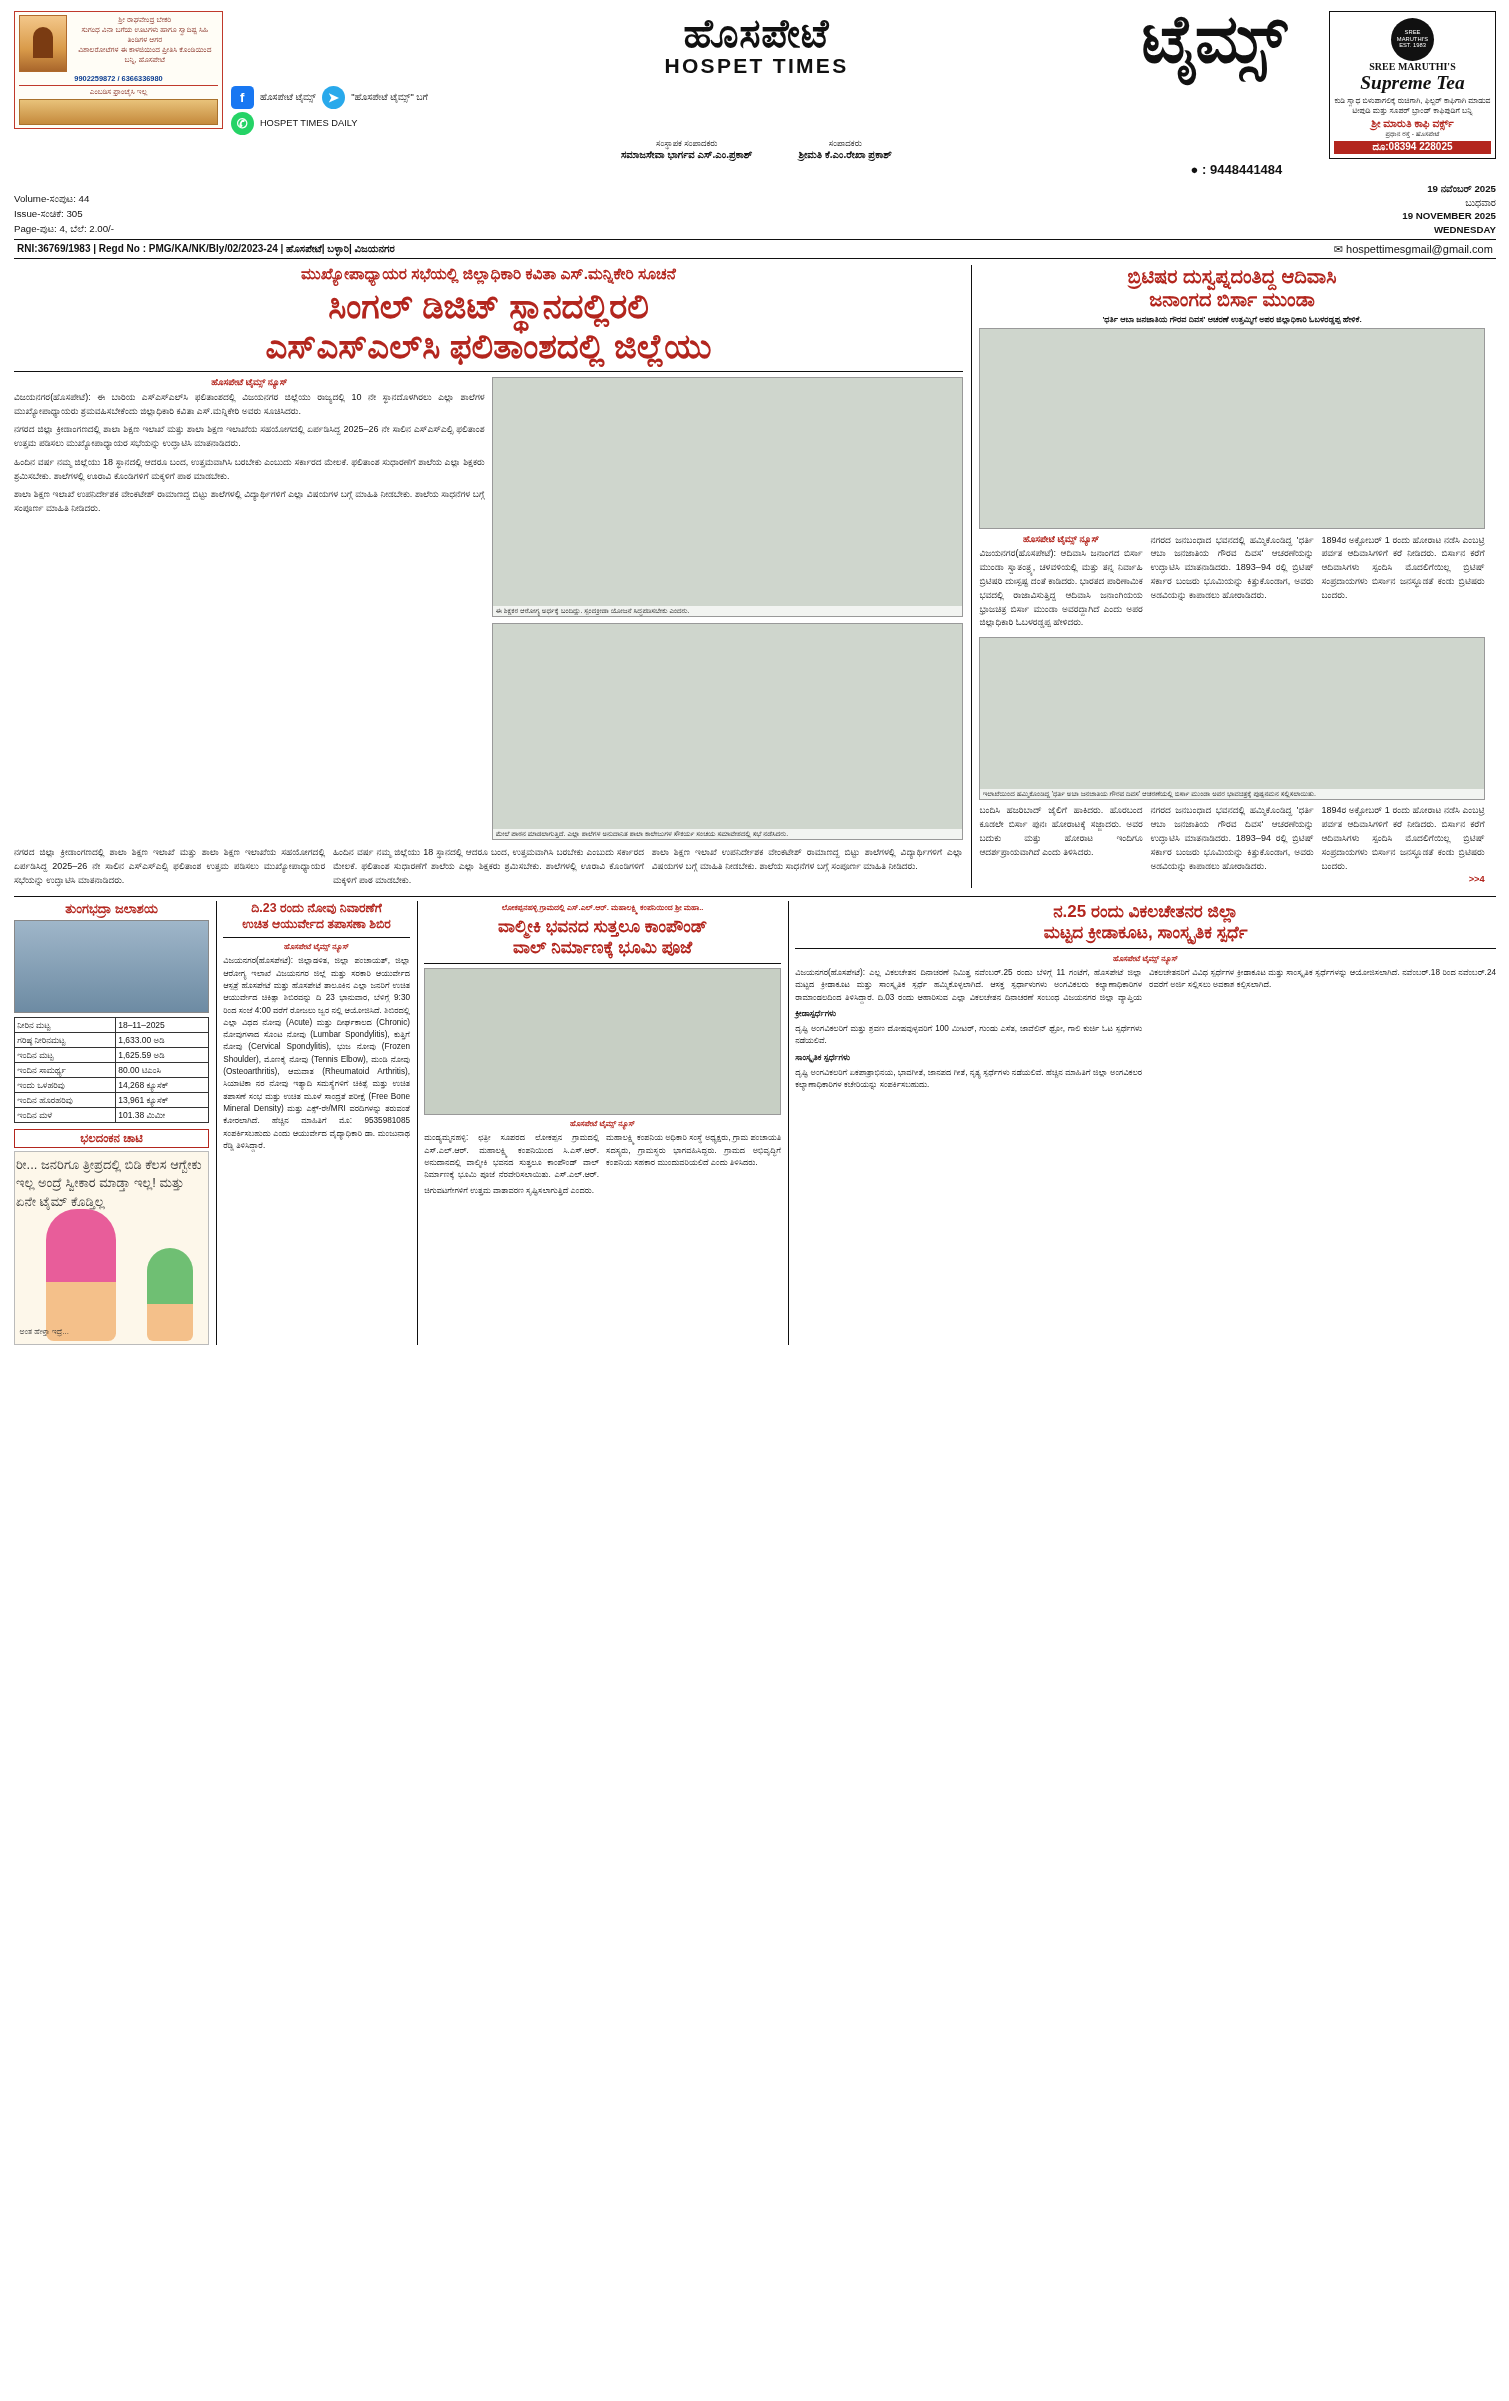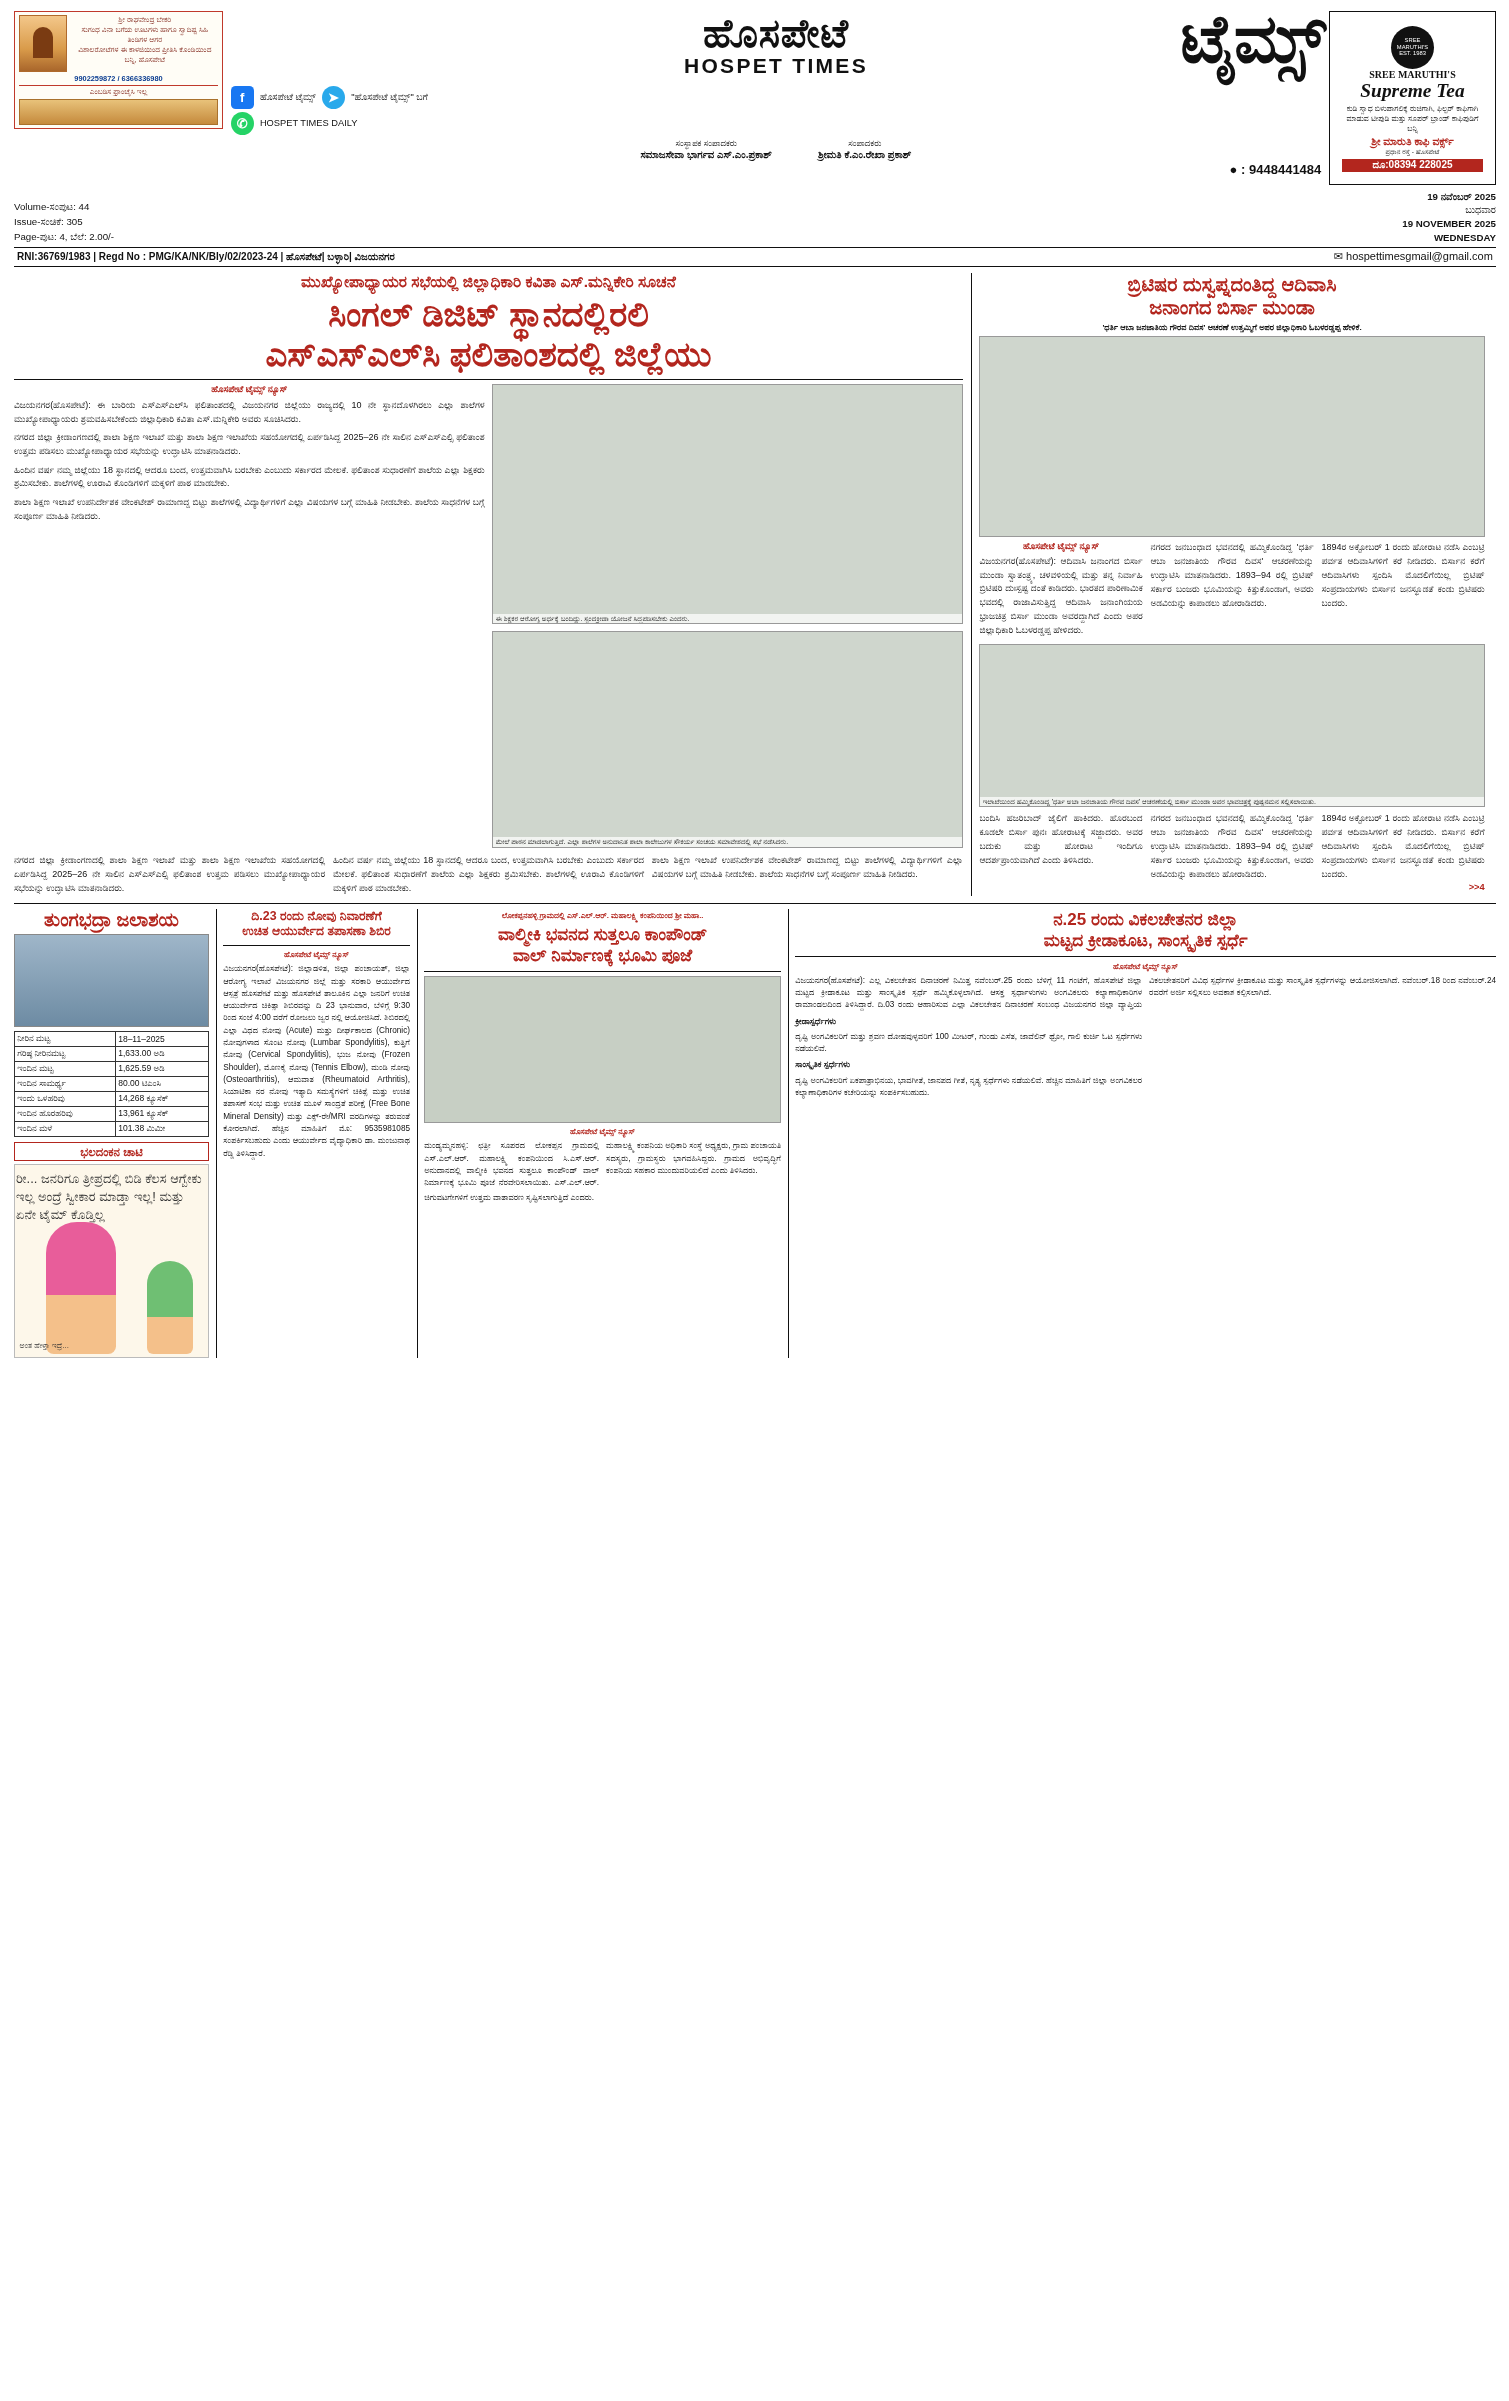--- a/index.html
+++ b/index.html
@@ -57,21 +57,21 @@
             display:flex; align-items:center; justify-content:center; font-weight:bold;}
   .fb { background:#1877f2; }
   .tg { background:#29a9eb; border-radius:50%; }
   .wa { background:#25d366; border-radius:50%; }
   .soc-txt { font-size:9.3px; }
   .editors { display:flex; gap:46px; justify-content:center; margin-top:3.1px; font-size:9.7px; }
   .editors .lbl { font-size:8.5px; }
   .editors .nm { font-weight:bold; font-size:10px; }
   .phone-line { text-align:right; font-size:13px; font-weight:bold; margin-top:1.5px; }
 
-  .mh-right { width:167px; border:1.5px solid #111; text-align:center; padding:12px; }
+  .mh-right { width:167px; border:1.5px solid #111; text-align:center; padding:4px;margin-left:39px; }
   .tea-badge { width:43px;height:43px;border-radius:50%;background:#111;color:#fff;
       margin:1.5px auto 0; font-size:5.8px; display:flex;align-items:center;justify-content:center;
       line-height:1.1; text-align:center;}
   .tea-name { font-family:"Liberation Serif", serif; font-size:10px; font-weight:bold; margin-top:0.8px;}
   .tea-sup { font-family:"Liberation Serif", serif; font-style:italic; font-size:19.4px; font-weight:bold; }
   .tea-kn { font-size:7.7px; line-height:1.3; margin-top:1.5px; }
   .tea-brand { font-size:10.5px; font-weight:bold; color:#b3261e; margin-top:1.5px;}
   .tea-sub { font-size:6.6px; }
   .tea-phone { background:#b3261e; color:#fff; font-size:10px; font-weight:bold; margin-top:2.3px; padding:0.8px 0;}
 
@@ -109,21 +109,21 @@
   .r-sub { text-align:center; font-size:8.1px; font-weight:bold; margin:3.1px 0; }
 
   
   .bottom { display:flex; gap:7px; margin-top:7.7px; border-top:1.5px solid #111; padding-top:4.6px;}
   .b1 { width:195px; }
   .b2 { width:194px; }
   .b3 { width:364px; }
   .b5 { width:318px; }
 
   .box-title { text-align:center; color:#b3261e; font-weight:bold; }
-  .dam-title { font-size:19px;font-family:Liberation Serif, serif; }
+  .dam-title { font-size:13px; }
   .dam-img { height:93px; background:linear-gradient(180deg,#9fb6c9,#6d8ba3); border:0.8px solid #888; margin-top:3.1px;}
   .dam-table { width:100%; border-collapse:collapse; font-size:8.5px; margin-top:3.9px; }
   .dam-table td { border:0.8px solid #333; padding:1.5px 2.3px; }
   .dam-table td.k { width:52%; }
   .ad-title { text-align:center; color:#b3261e; font-weight:bold; font-size:11.6px; border:0.8px solid #b3261e; margin-top:5.4px; padding:1.5px;}
   .cartoon { height:194px; background:#fdf7ea; border:0.8px solid #bbb; margin-top:3.1px; position:relative; overflow:hidden;}
   .cartoon .fig { position:absolute; bottom:3.1px; left:31px; width:70px; height:132px;
       background:linear-gradient(180deg,#e85d9a 0 55%, #f4c08a 55% 100%); border-radius:31px 31px 7.7px 7.7px;}
   .cartoon .fig2 { position:absolute; bottom:3.1px; right:15.5px; width:46px; height:93px;
       background:linear-gradient(180deg,#6fbf73 0 60%, #f4c08a 60% 100%); border-radius:23px 23px 6.2px 6.2px;}

